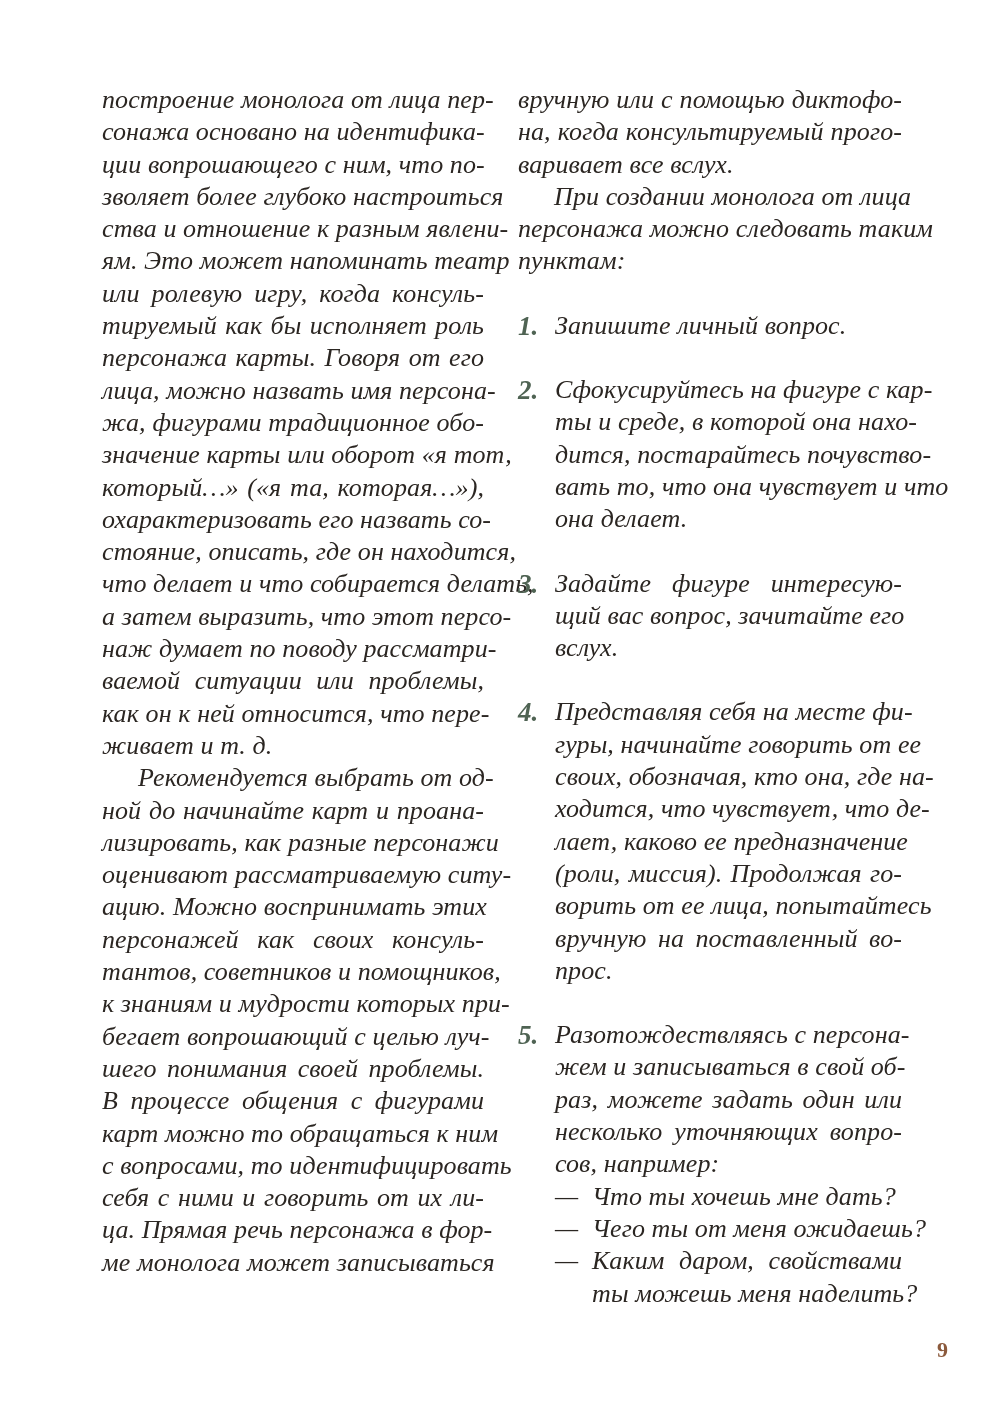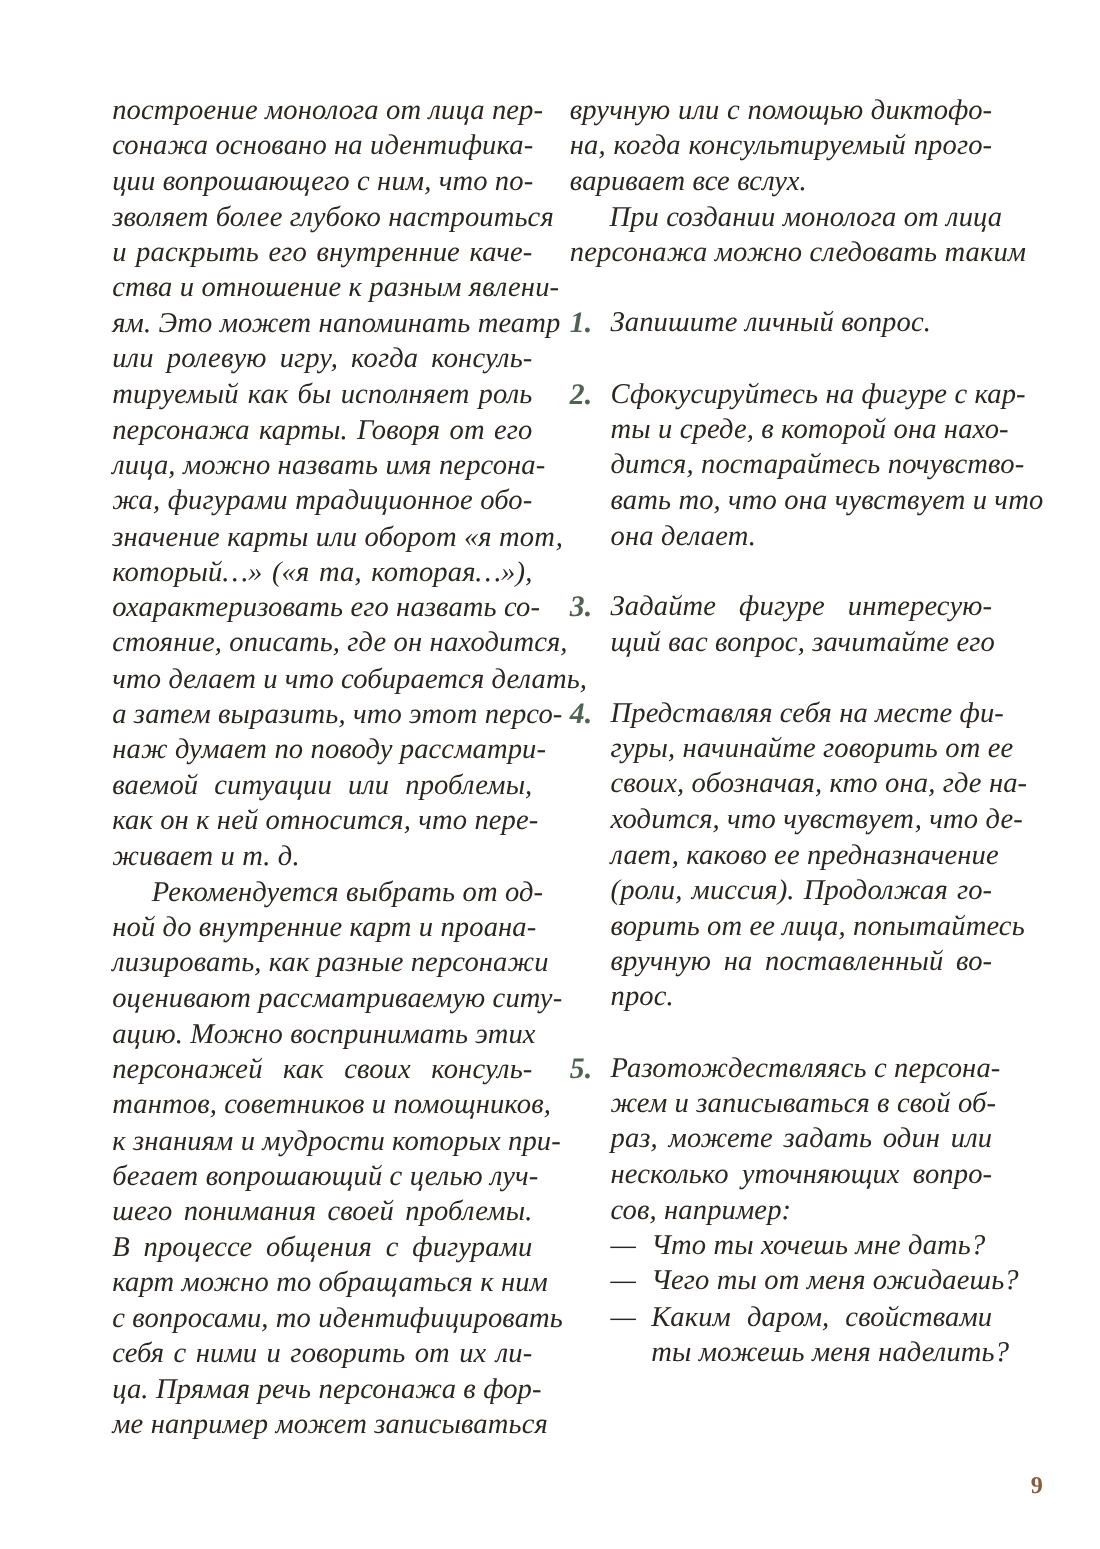--- a/index.html
+++ b/index.html
@@ -81,68 +81,68 @@
   </style>
 </head>
 <body>
 
 <div class="column col-left">
   <div>
     <span class="line">построение монолога от лица пер-</span>
     <span class="line">сонажа основано на идентифика-</span>
     <span class="line">ции вопрошающего с ним, что по-</span>
     <span class="line">зволяет более глубоко настроиться</span>
-    <span class="line">и раскрыть его внутренние каче-</span>
     <span class="line">ства и отношение к разным явлени-</span>
     <span class="line">ям. Это может напоминать театр</span>
     <span class="line">или ролевую игру, когда консуль-</span>
     <span class="line">тируемый как бы исполняет роль</span>
     <span class="line">персонажа карты. Говоря от его</span>
     <span class="line">лица, можно назвать имя персона-</span>
     <span class="line">жа, фигурами традиционное обо-</span>
     <span class="line">значение карты или оборот «я тот,</span>
     <span class="line">который…» («я та, которая…»),</span>
     <span class="line">охарактеризовать его назвать со-</span>
     <span class="line">стояние, описать, где он находится,</span>
     <span class="line">что делает и что собирается делать,</span>
     <span class="line">а затем выразить, что этот персо-</span>
     <span class="line">наж думает по поводу рассматри-</span>
     <span class="line">ваемой ситуации или проблемы,</span>
     <span class="line">как он к ней относится, что пере-</span>
     <span class="line last">живает и т. д.</span>
   </div>
   <div>
     <span class="line indent">Рекомендуется выбрать от од-</span>
-    <span class="line">ной до внутренние карт и проана-</span>
+    <span class="line">ной до начинайте карт и проана-</span>
     <span class="line">лизировать, как разные персонажи</span>
     <span class="line">оценивают рассматриваемую ситу-</span>
     <span class="line">ацию. Можно воспринимать этих</span>
     <span class="line">персонажей как своих консуль-</span>
     <span class="line">тантов, советников и помощников,</span>
     <span class="line">к знаниям и мудрости которых при-</span>
     <span class="line">бегает вопрошающий с целью луч-</span>
     <span class="line">шего понимания своей проблемы.</span>
     <span class="line">В процессе общения с фигурами</span>
     <span class="line">карт можно то обращаться к ним</span>
     <span class="line">с вопросами, то идентифицировать</span>
     <span class="line">себя с ними и говорить от их ли-</span>
     <span class="line">ца. Прямая речь персонажа в фор-</span>
-    <span class="line">ме например может записываться</span>
+    <span class="line">ме монолога может записываться</span>
   </div>
 </div>
 
 <div class="column col-right">
   <div>
     <span class="line">вручную или с помощью диктофо-</span>
     <span class="line">на, когда консультируемый прого-</span>
     <span class="line last">варивает все вслух.</span>
   </div>
   <div>
     <span class="line indent">При создании монолога от лица</span>
     <span class="line">персонажа можно следовать таким</span>
+    <span class="line last">пунктам:</span>
   </div>
 
   <div class="list-gap"></div>
 
   <div>
 
     <div class="list-item">
       <span class="list-num">1.</span>
       <span class="line last">Запишите личный вопрос.</span>
     </div>
@@ -157,20 +157,21 @@
       <span class="line">вать то, что она чувствует и что</span>
       <span class="line last">она делает.</span>
     </div>
 
     <div class="list-gap"></div>
 
     <div class="list-item">
       <span class="list-num">3.</span>
       <span class="line">Задайте фигуре интересую-</span>
       <span class="line">щий вас вопрос, зачитайте его</span>
+      <span class="line last">вслух.</span>
     </div>
 
     <div class="list-gap"></div>
 
     <div class="list-item">
       <span class="list-num">4.</span>
       <span class="line">Представляя себя на месте фи-</span>
       <span class="line">гуры, начинайте говорить от ее</span>
       <span class="line">своих, обозначая, кто она, где на-</span>
       <span class="line">ходится, что чувствует, что де-</span>

